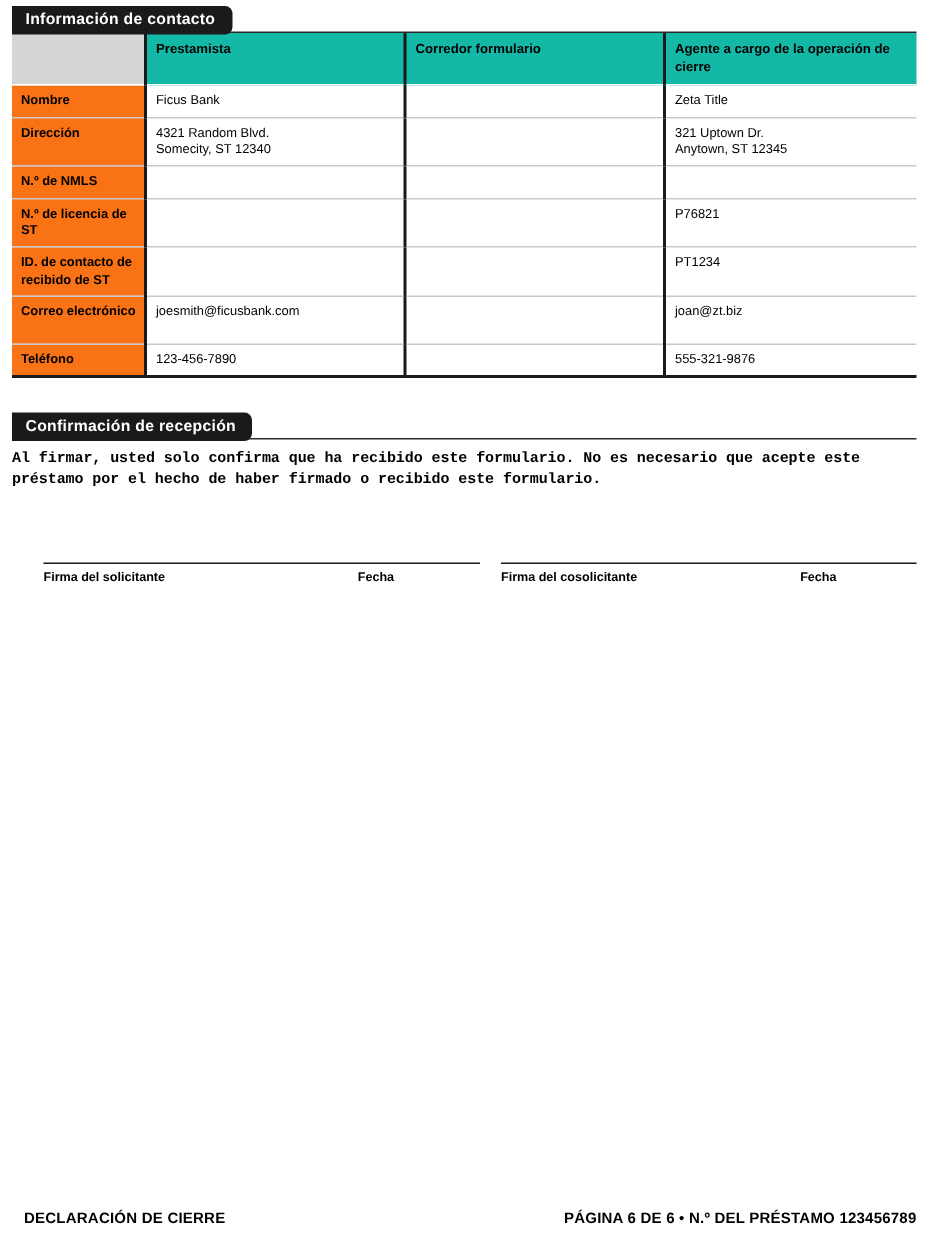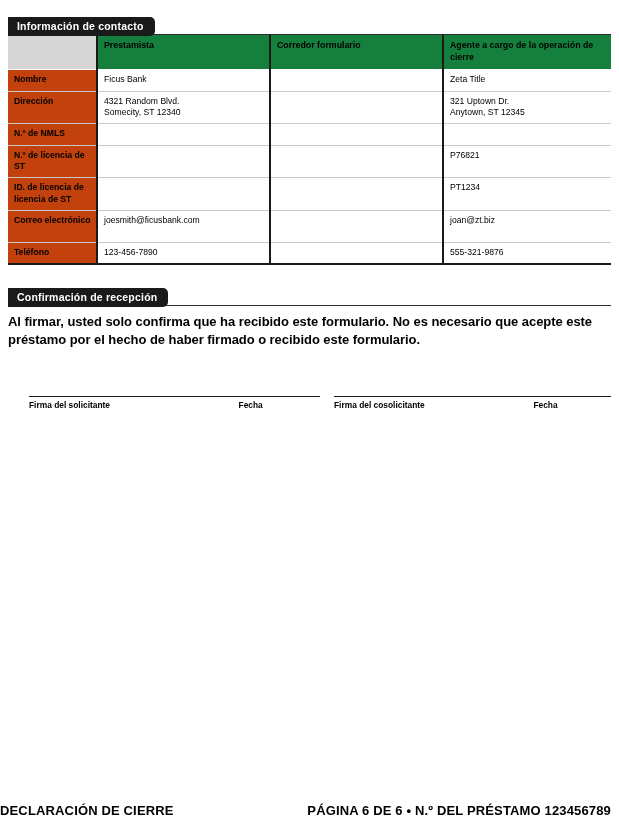--- a/index.html
+++ b/index.html
@@ -14,21 +14,21 @@
     font-family: "Liberation Sans", sans-serif;
     color: #000000;
     -webkit-font-smoothing: antialiased;
   }
 
   .page {
     position: relative;
     width: 619px;
     height: 835px;
     box-sizing: border-box;
-    padding: 16px 8px;
+    padding: 3px 8px;
   }
 
   
   .section-header {
     position: relative;
     height: 19px;
     margin-bottom: 0;
   }
   .section-header .tab {
     display: inline-block;
@@ -68,68 +68,69 @@
 
   .contact-table th,
   .contact-table td {
     vertical-align: top;
     padding: 4px 4px 5px 6px;
     font-size: 8.6px;
     line-height: 1.32;
     border-bottom: 1px solid #c9c9c9;
   }
   .contact-table thead th {
-    background: #15803d;
+    background: #14b8a6;
     font-weight: bold;
     font-size: 8.8px;
     padding-top: 5px;
     padding-bottom: 6px;
     text-align: left;
     border-bottom: 1px solid #ffffff;
   }
   .contact-table thead th.blank { background: #d6d6d6; }
 
   
   .contact-table th.sep,
   .contact-table td.sep {
     border-left: 2.5px solid #1a1a1a;
   }
 
   .contact-table tbody th {
     font-weight: bold;
     font-size: 8.6px;
     text-align: left;
     padding-left: 6px;
-    background: #c2410c;
+    background: #f97316;
   }
   .contact-table tbody tr.tall th,
   .contact-table tbody tr.tall td { height: 22px; }
   .contact-table tbody tr.short th,
   .contact-table tbody tr.short td { height: 11px; }
 
   .contact-table tbody tr:last-child th,
   .contact-table tbody tr:last-child td {
     border-bottom: none;
   }
   .table-bottom-rule {
     height: 2px;
     background: #1a1a1a;
     width: 100%;
     margin-top: 0;
   }
 
   
   .confirm-block { margin-top: 22px; }
   .confirm-text {
-    font-size: 13px;
+    font-size: 10px;
     line-height: 1.33;
     margin-top: 7px;
     font-weight: bold;
     letter-spacing: -0.05px;
     max-width: 603px;
+    font-family: Liberation Mono, monospace;
   }
 
   
   .signature-row {
     position: relative;
     margin-top: 48px;
     display: flex;
     gap: 0;
     margin-left: 21px;
   }
@@ -148,27 +149,27 @@
     font-size: 8.4px;
     font-weight: bold;
     padding-top: 3px;
   }
   .sig-labels .name { width: 72%; }
   .sig-labels .date { width: 28%; }
 
   
   .footer {
     position: absolute;
-    left: 0;
+    left: 16px;
     right: 8px;
     bottom: 17px;
     display: flex;
     justify-content: space-between;
     align-items: flex-end;
-    font-size: 13px;
+    font-size: 10px;
     font-weight: bold;
     letter-spacing: 0.15px;
   }
   .footer .right { text-align: right; }
 </style>
 </head>
 <body>
 
 <div class="page">
 
@@ -211,21 +212,21 @@
           <td class="sep"></td>
           <td class="sep"></td>
         </tr>
         <tr class="tall">
           <th>N.º de licencia de ST</th>
           <td class="sep"></td>
           <td class="sep"></td>
           <td class="sep">P76821</td>
         </tr>
         <tr class="tall">
-          <th>ID. de licencia de licencia de ST</th>
+          <th>ID. de contacto de recibido de ST</th>
           <td class="sep"></td>
           <td class="sep"></td>
           <td class="sep">PT1234</td>
         </tr>
         <tr class="tall">
           <th>Correo electrónico</th>
           <td class="sep">joesmith@ficusbank.com</td>
           <td class="sep"></td>
           <td class="sep">joan@zt.biz</td>
         </tr>

